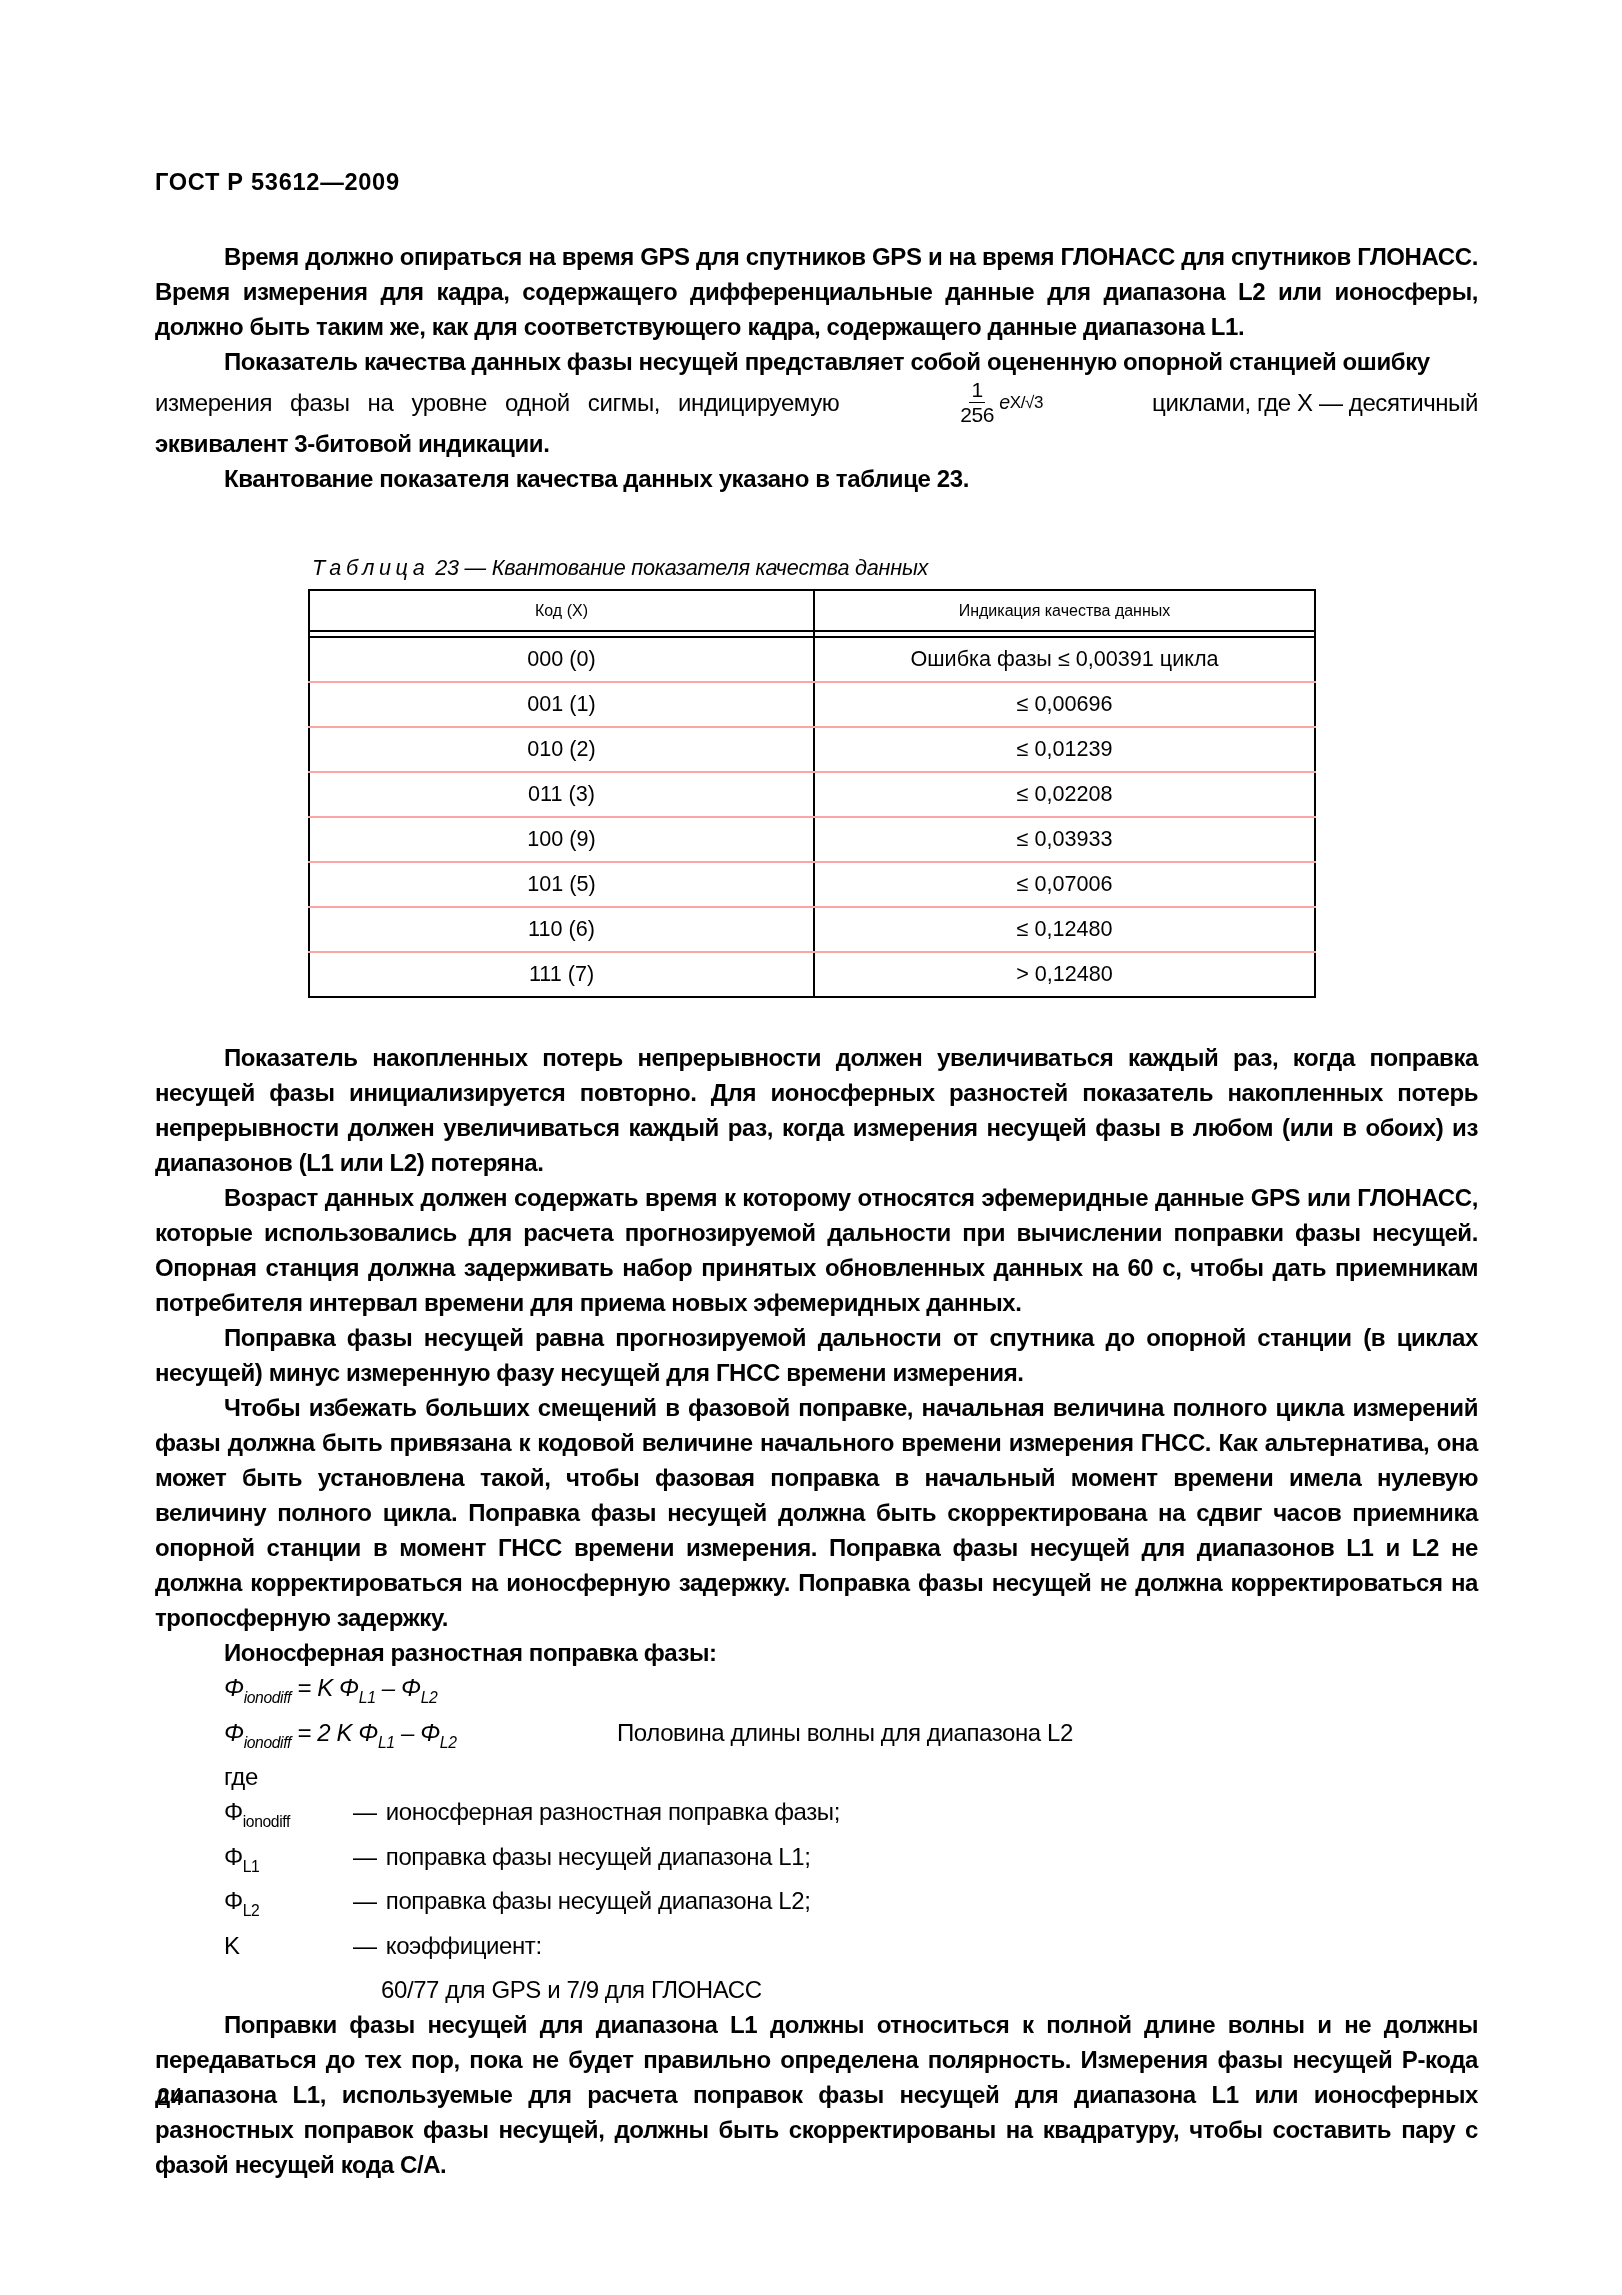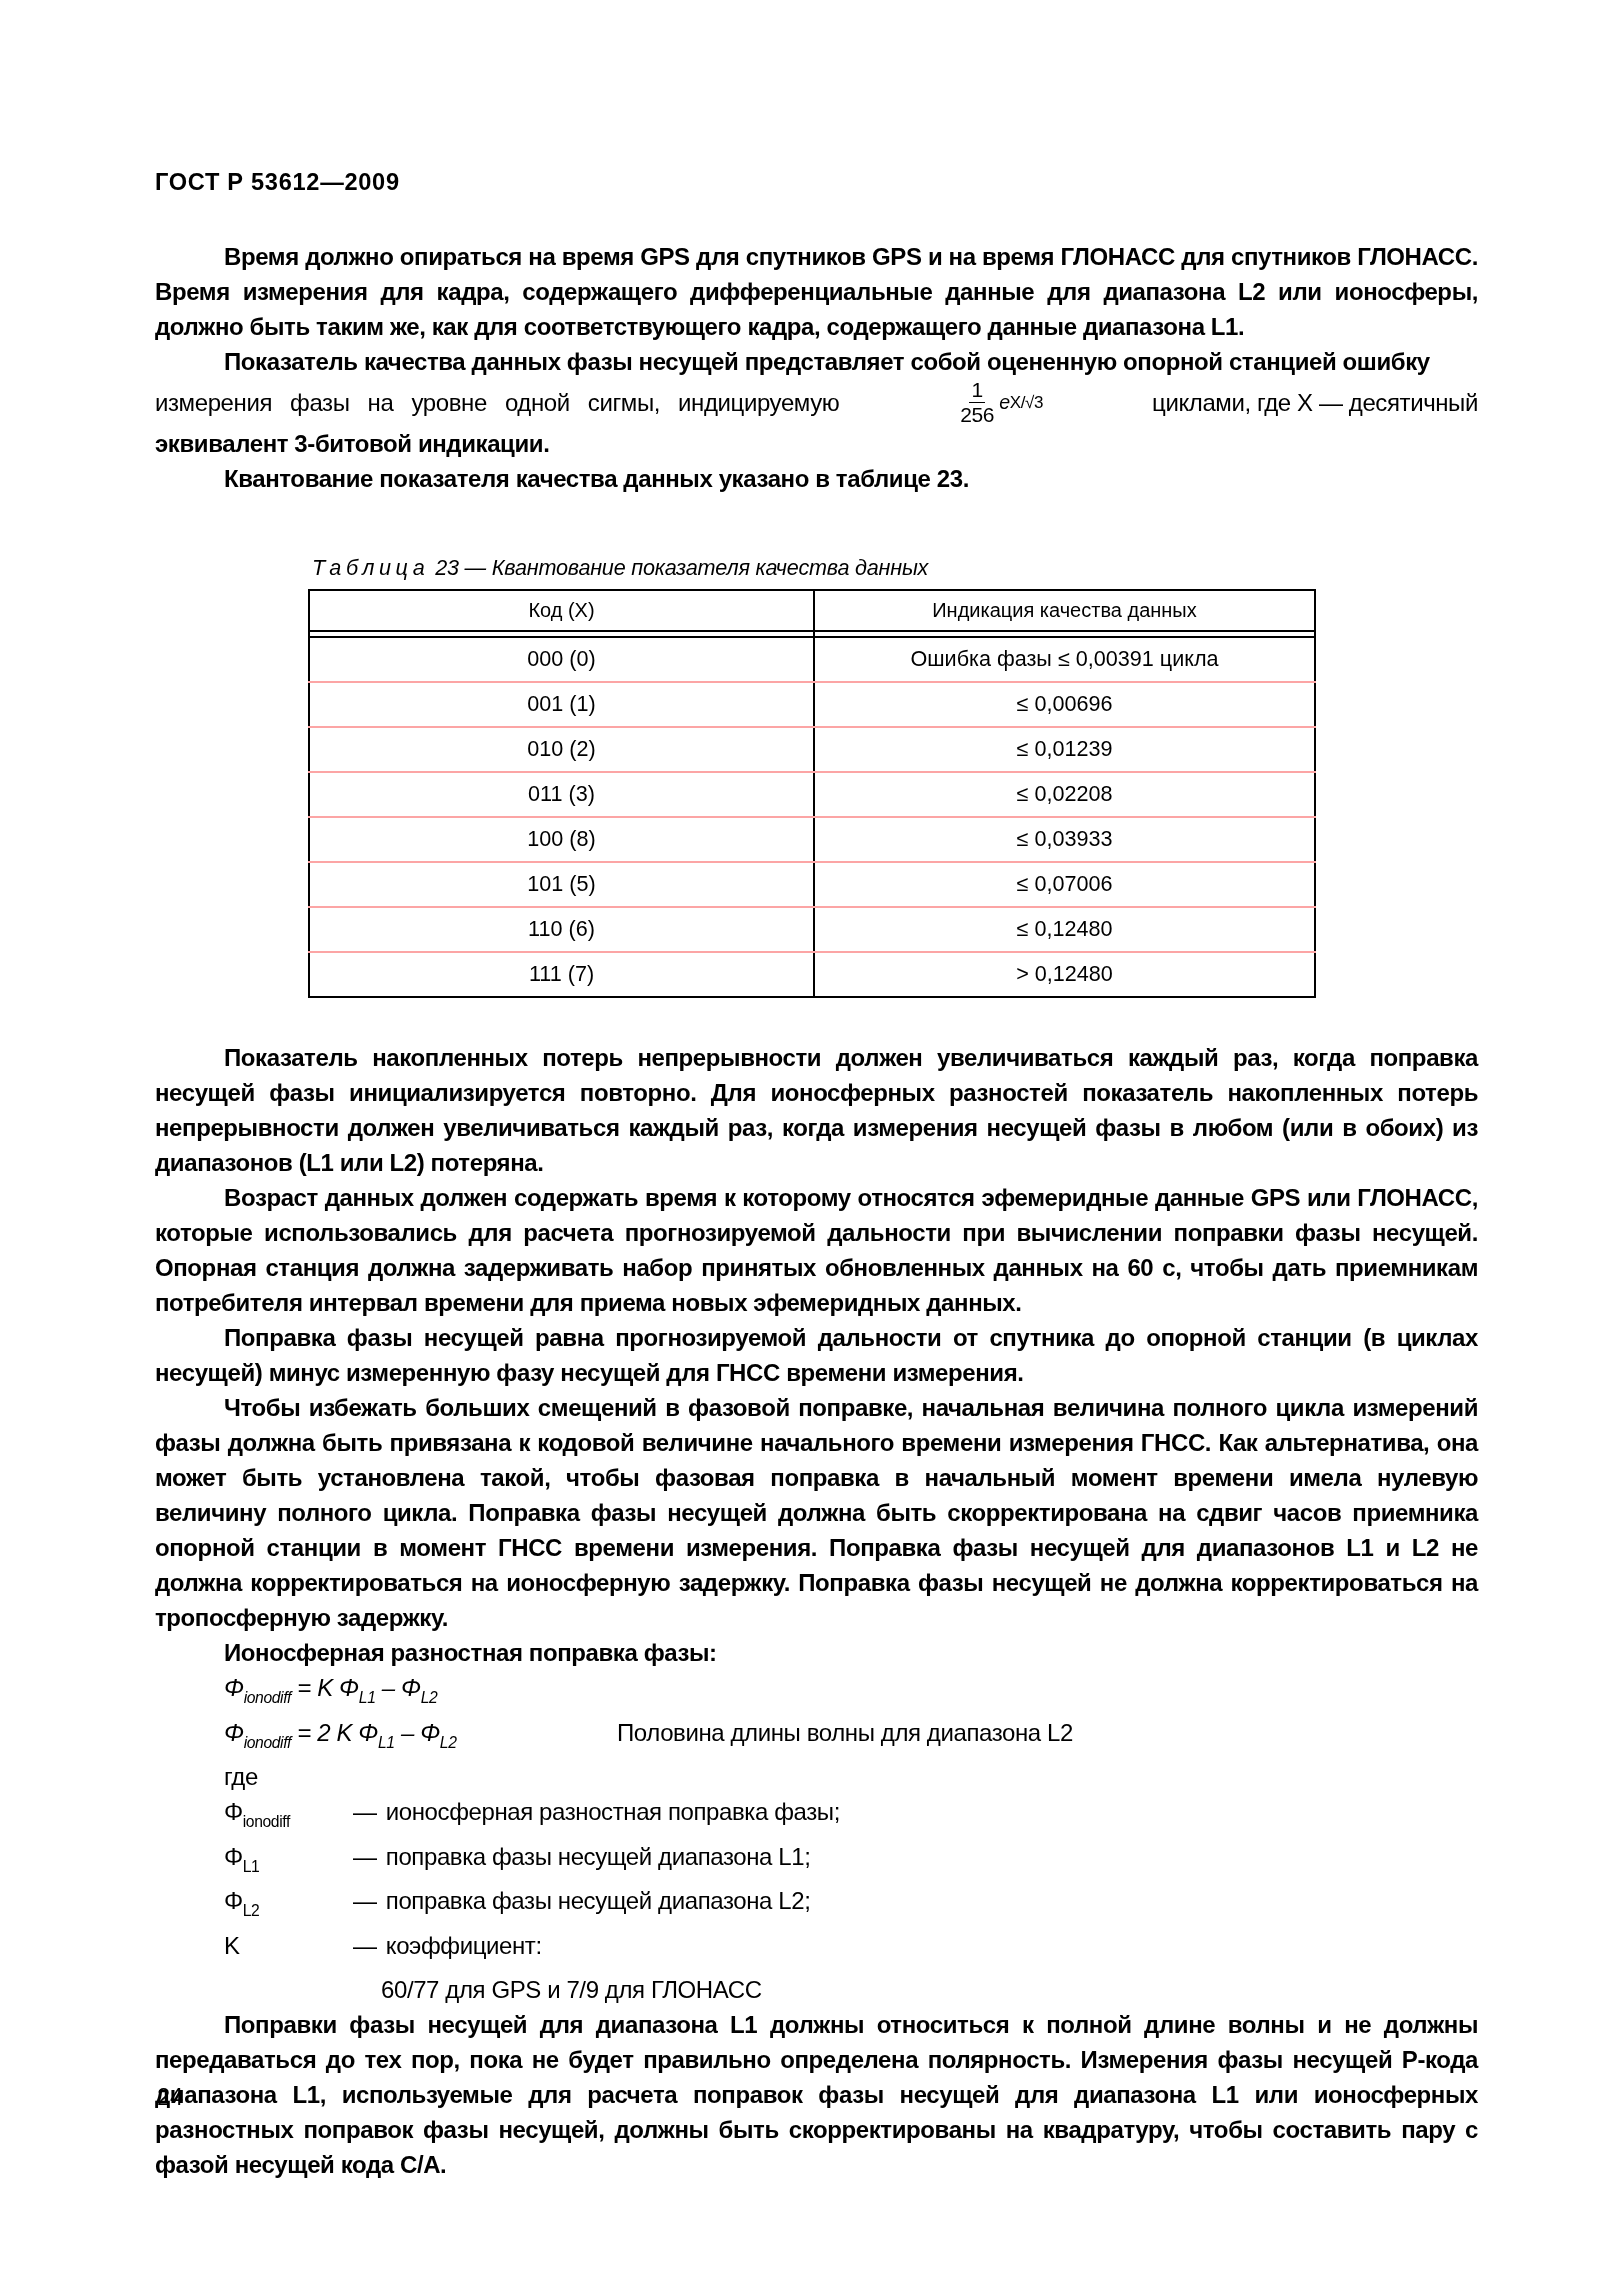--- a/index.html
+++ b/index.html
@@ -31,21 +31,21 @@
   }
   .table-caption .spaced { letter-spacing: 4.6px; }
   table.data-table {
     position: absolute; left: 308px; top: 589px; width: 1008px;
     border-collapse: collapse; font-size: 21.6px;
   }
   table.data-table th, table.data-table td {
     border-left: 2px solid #000; border-right: 2px solid #000;
     text-align: center; font-weight: normal; padding: 0;
   }
-  table.data-table th { height: 39px; border-top: 2.6px solid #000; font-size: 20px; }
+  table.data-table th { height: 39px; border-top: 2.6px solid #000; font-size: 16px; }
   table.data-table tr.spacer td { height: 3.9px; border-top: 2px solid #000; border-bottom: 2px solid #000; }
   table.data-table td { height: 43px; border-bottom: 2px solid #fca5a5; }
   table.data-table tr:last-child td { border-bottom: 2px solid #000; }
   table.data-table col.c1 { width: 50.2%; }
 
   .sec2 { top: 1040px; }
   .defs { margin: 0; padding-left: 69px; }
   .def-row { display: flex; }
   .def-sym { width: 129px; }
   .def-sym2 { width: 393px; font-style: italic; }
@@ -109,21 +109,21 @@
       </tr>
     <tr>
         <td>010 (2)</td>
         <td>≤ 0,01239</td>
       </tr>
     <tr>
         <td>011 (3)</td>
         <td>≤ 0,02208</td>
       </tr>
     <tr>
-        <td>100 (8)</td>
+        <td>100 (9)</td>
         <td>≤ 0,03933</td>
       </tr>
     <tr>
         <td>101 (5)</td>
         <td>≤ 0,07006</td>
       </tr>
     <tr>
         <td>110 (6)</td>
         <td>≤ 0,12480</td>
       </tr>

